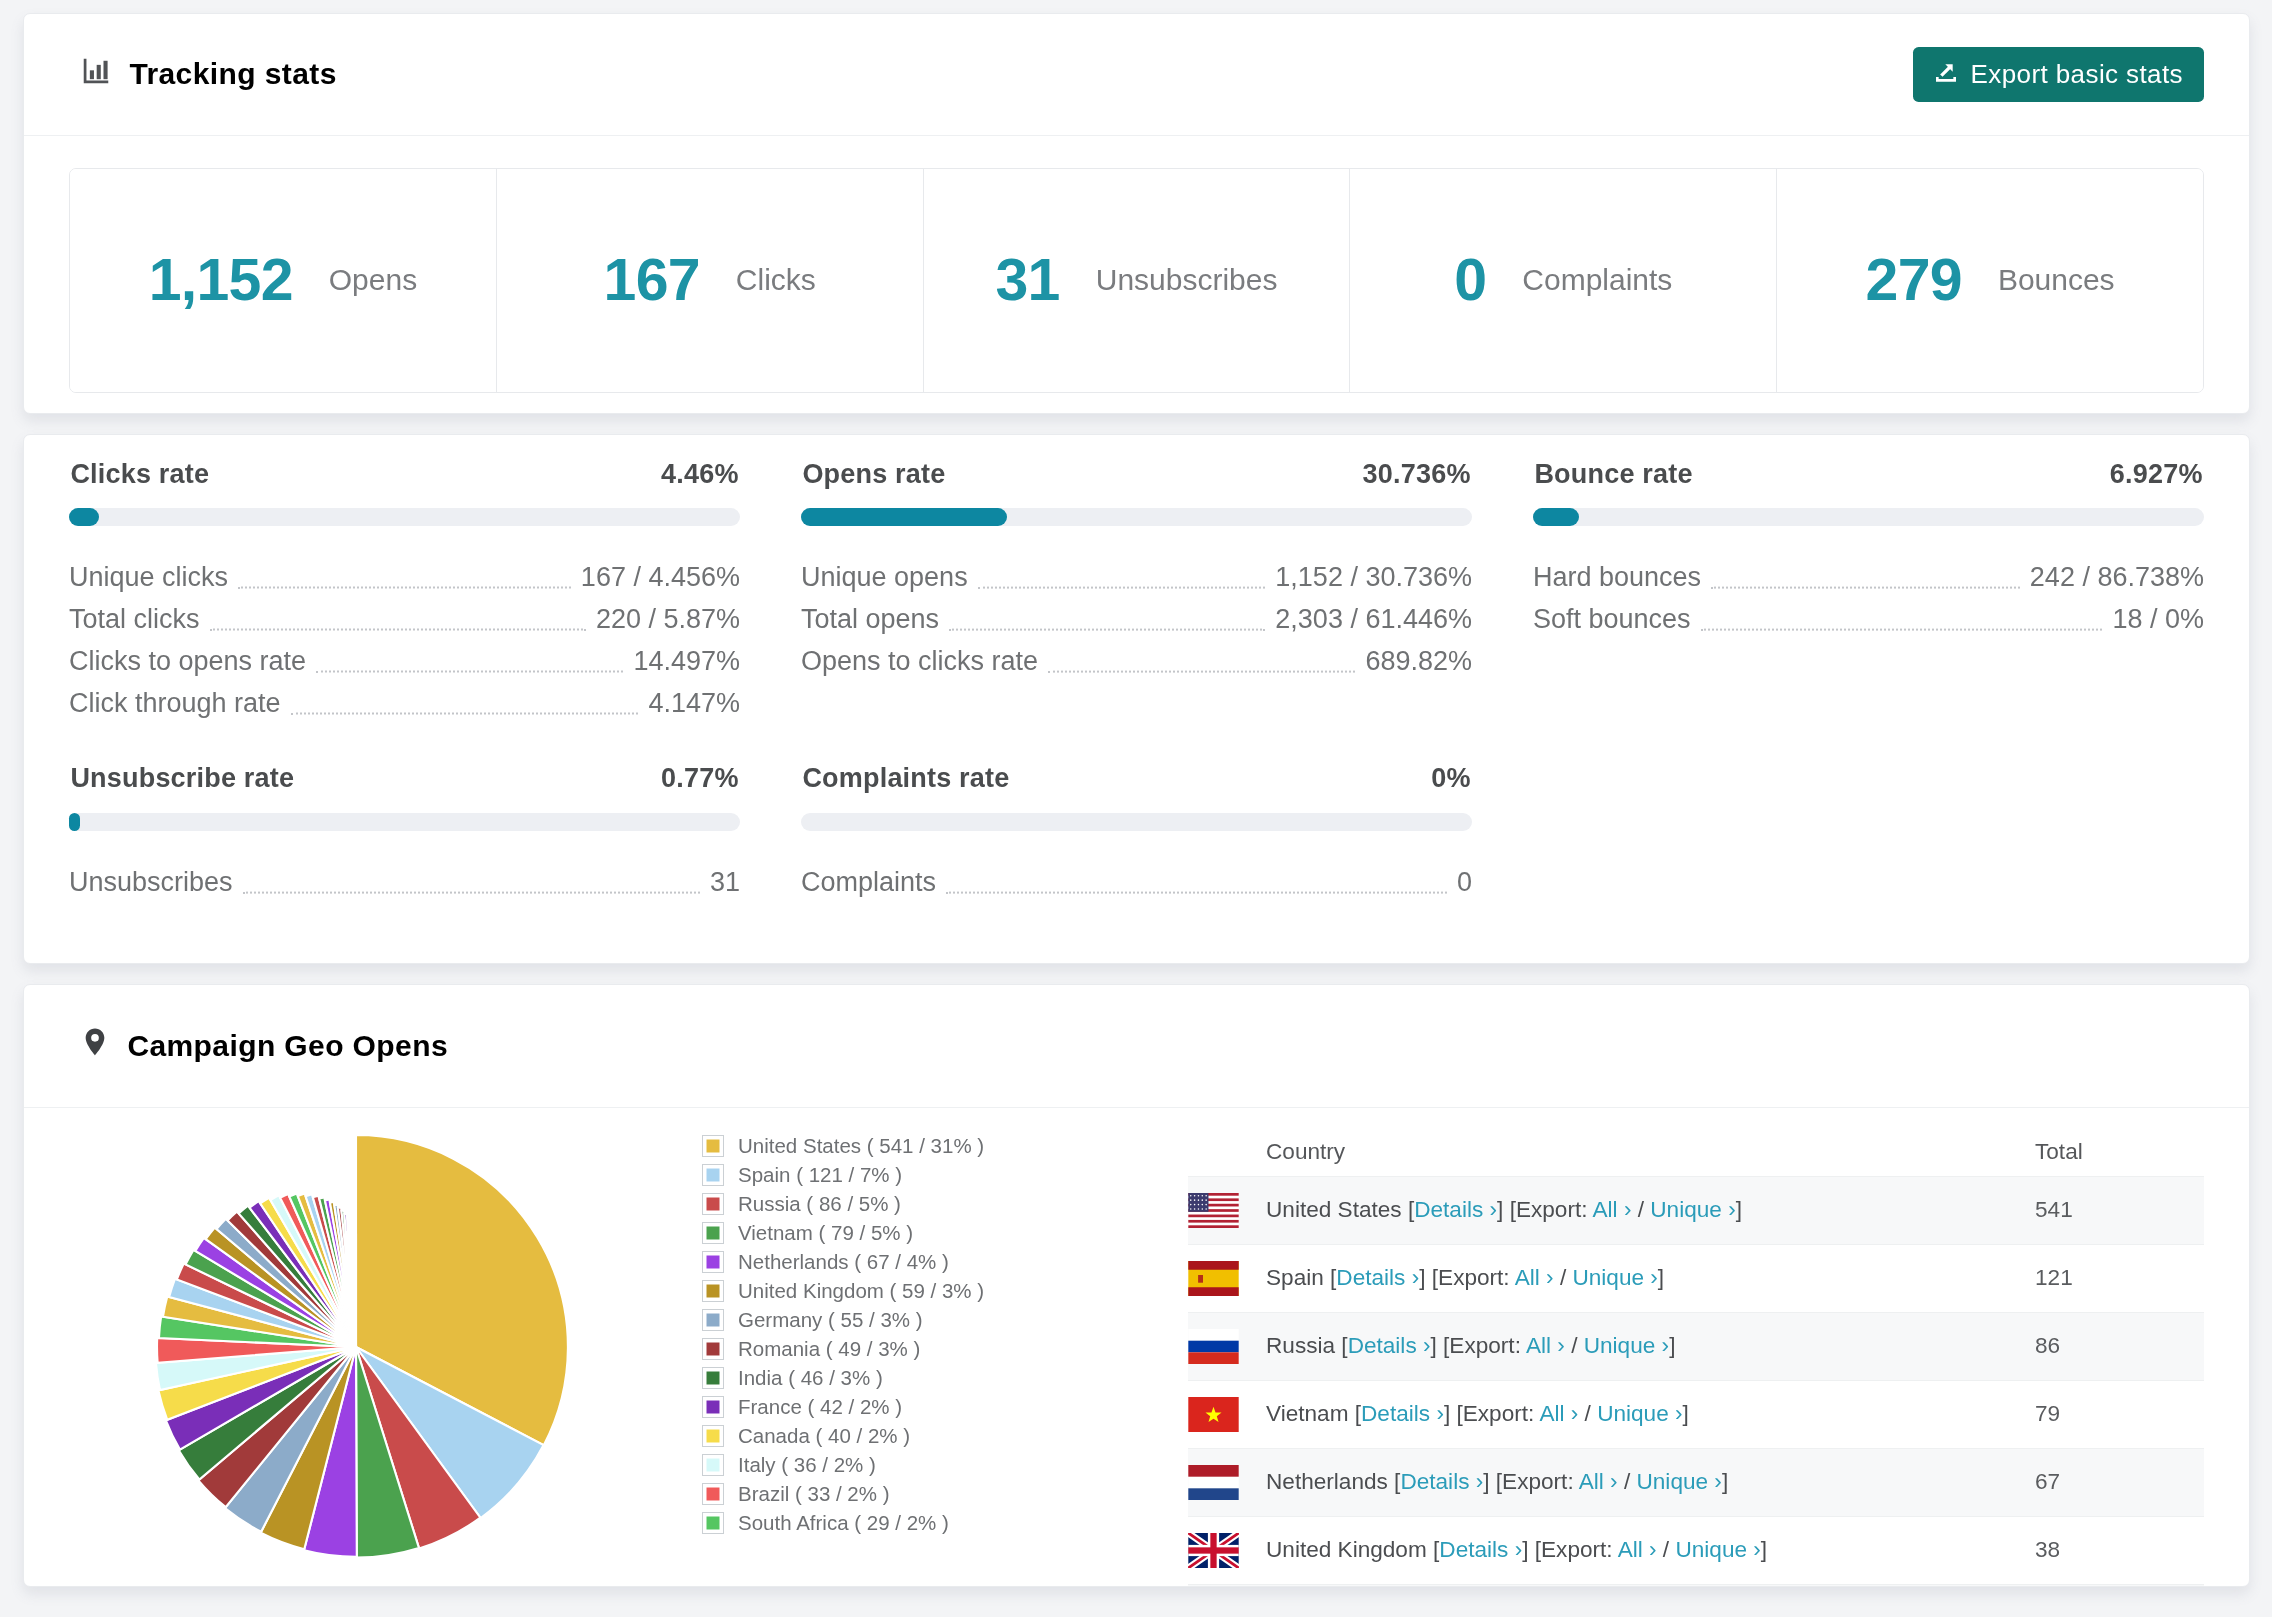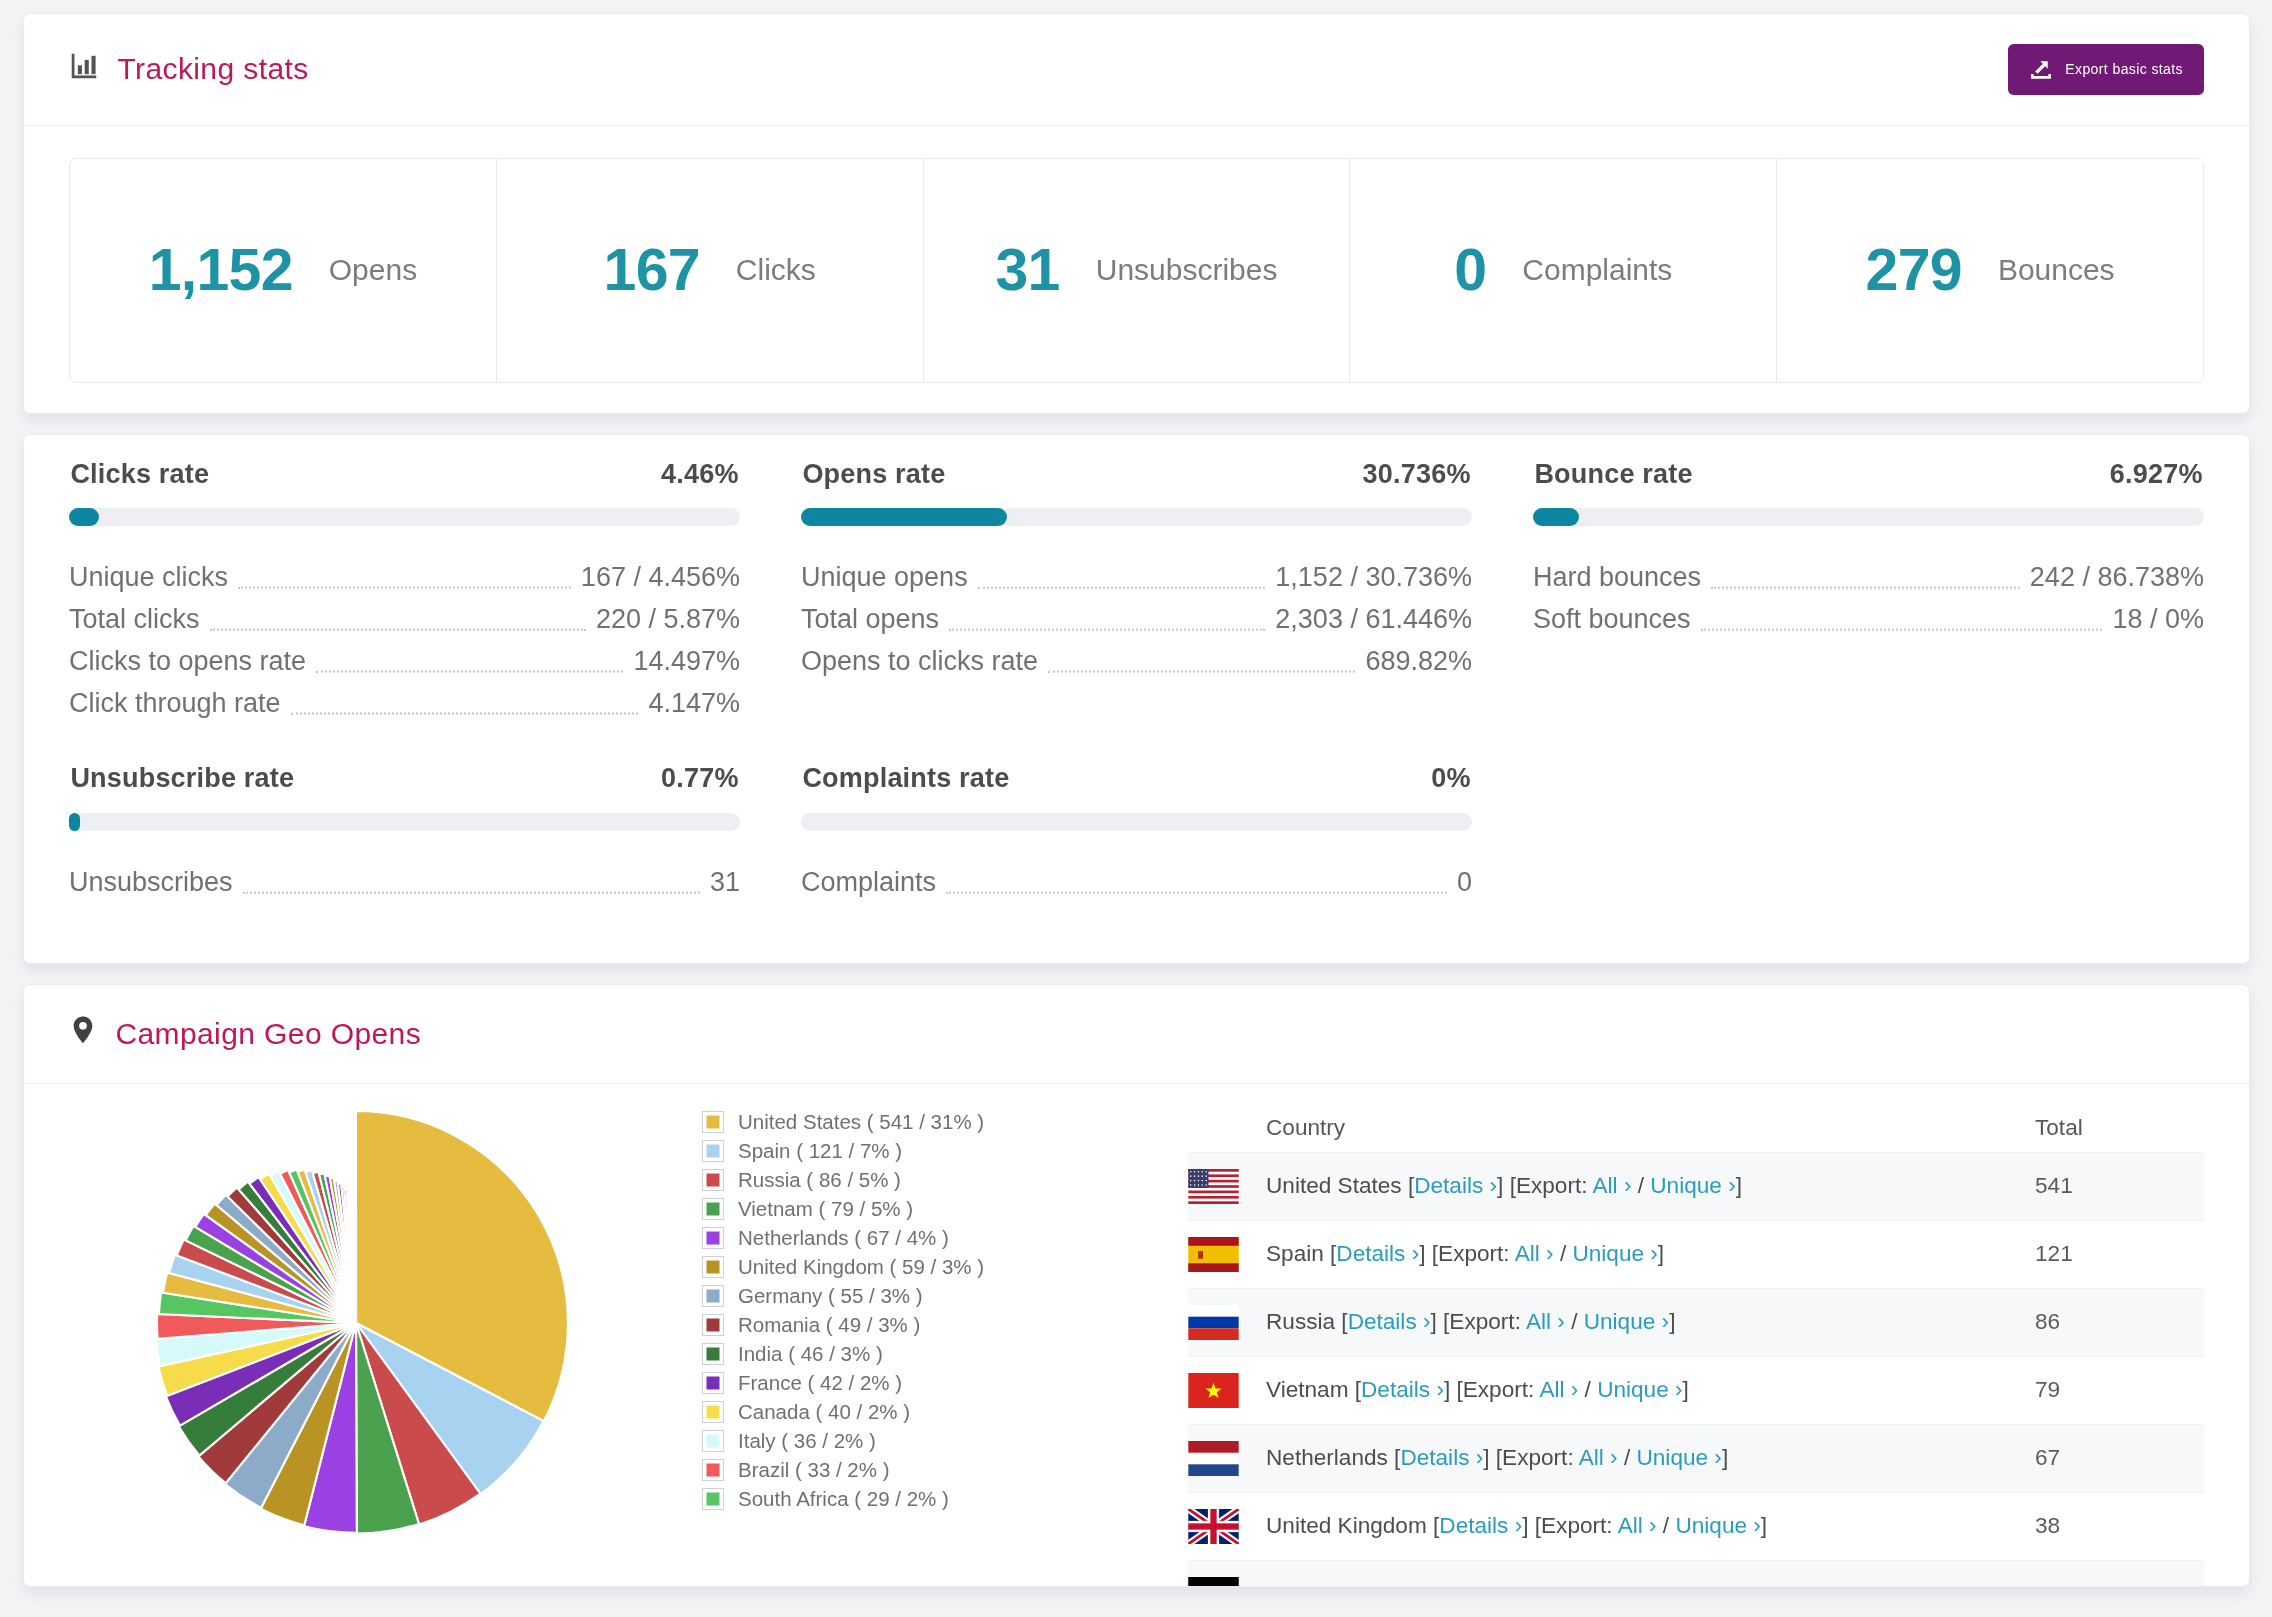--- a/index.html
+++ b/index.html
@@ -16,31 +16,31 @@
     overflow:hidden;
   }
   .card + .card{margin-top:20px;}
 
   
   .card-header{
     display:flex;align-items:center;justify-content:space-between;
     padding:30px 45px;border-bottom:1.4px solid #eef0f2;
   }
   .card-title{
-    display:flex;align-items:center;gap:18.4px;margin:0;
-    font-size:30px;font-weight:400;color:#be185d;letter-spacing:0.4px;
+    display:flex;align-items:center;gap:18.4px;margin:12px;
+    font-size:30px;font-weight:700;color:#000000;letter-spacing:0.4px;
   }
   .card-title svg{flex:none;}
 
   
   .card-tracking{height:399px;}
   .export-btn{
     display:flex;align-items:center;gap:12.7px;cursor:pointer;
-    background:#701a75;color:#fff;border:none;border-radius:5.6px;
-    padding:12px 21px;font-size:14px;font-family:inherit;letter-spacing:0.4px;
+    background:#0f766e;color:#fff;border:none;border-radius:5.6px;
+    padding:12px 21px;font-size:26px;font-family:inherit;letter-spacing:0.4px;
   }
   .stats-wrap{padding:32px 45px;}
   .stats-row{
     display:flex;height:223px;border:1.4px solid #e7e9ec;border-radius:7px;overflow:hidden;
   }
   .stat-cell{
     flex:1;display:flex;flex-direction:row;justify-content:center;align-items:center;
     border-left:1.4px solid #e7e9ec;background:#fff;gap:36px;
   }
   .stat-cell:first-child{border-left:none;}

